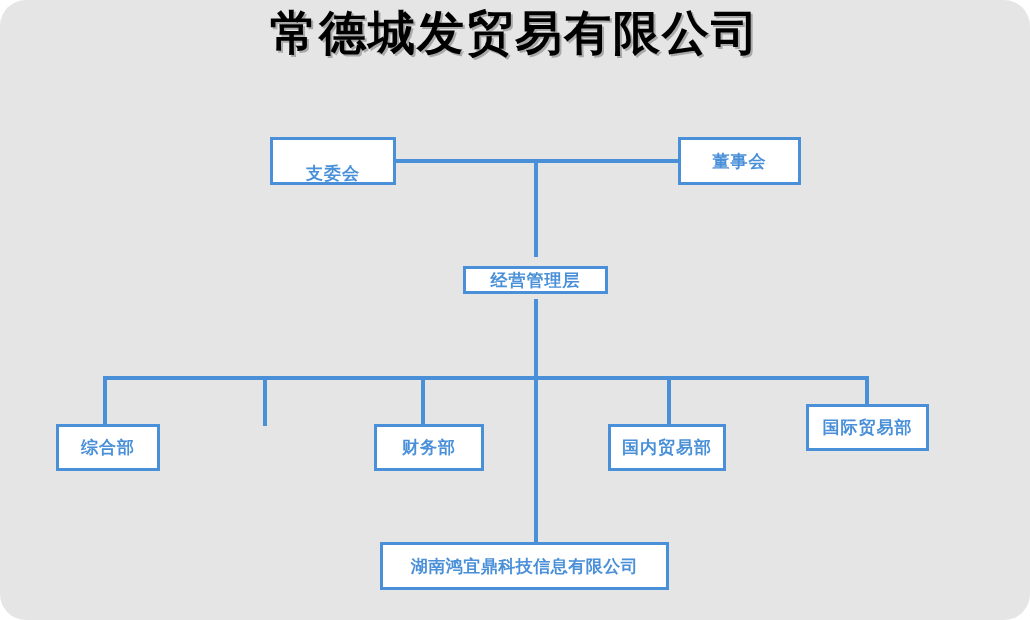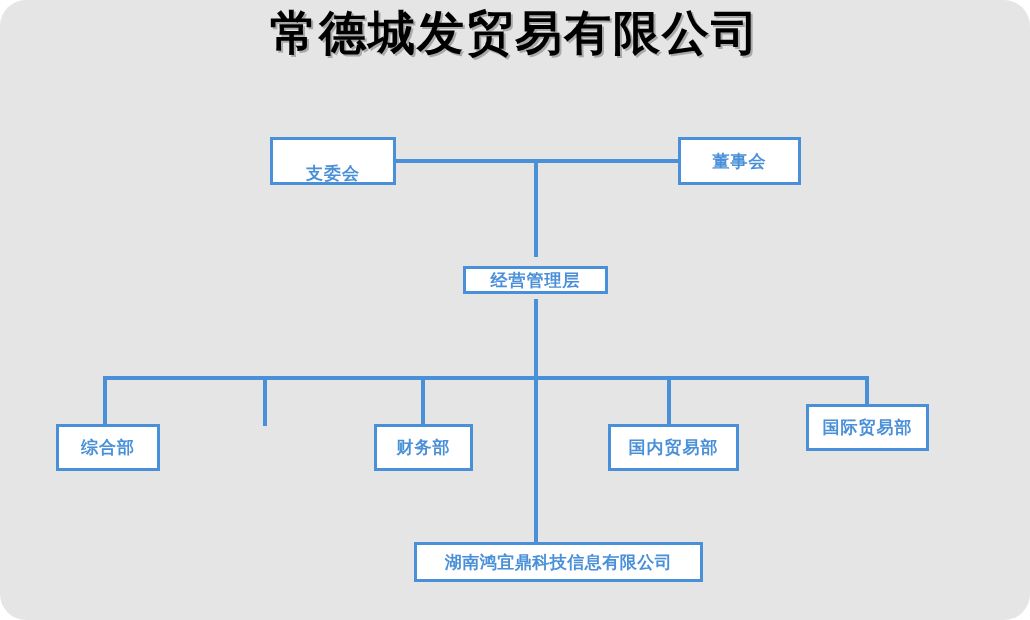--- a/index.html
+++ b/index.html
@@ -99,29 +99,29 @@
 
   <div class="node small" style="left:463px; top:255px; width:145px; height:28px;margin-top:11px;">
     <span>经营管理层</span>
   </div>
 
   <div class="node small" style="left:56px; top:424px; width:104px; height:47px;">
     <span>综合部</span>
   </div>
 
 
-  <div class="node small" style="left:374px; top:424px; width:99px; height:47px;">
+  <div class="node small" style="left:374px; top:424px; width:110px; height:47px;">
     <span>财务部</span>
   </div>
 
-  <div class="node small" style="left:608px; top:424px; width:131px; height:47px;">
+  <div class="node small" style="left:608px; top:424px; width:118px; height:47px;">
     <span>国内贸易部</span>
   </div>
 
   <div class="node small" style="left:806px; top:404px; width:123px; height:47px;">
     <span>国际贸易部</span>
   </div>
 
-  <div class="node wide" style="left:414px; top:542px; width:289px; height:40px;">
+  <div class="node wide" style="left:380px; top:542px; width:289px; height:48px;">
     <span>湖南鸿宜鼎科技信息有限公司</span>
   </div>
 
 </div>
 
 </body></html>

